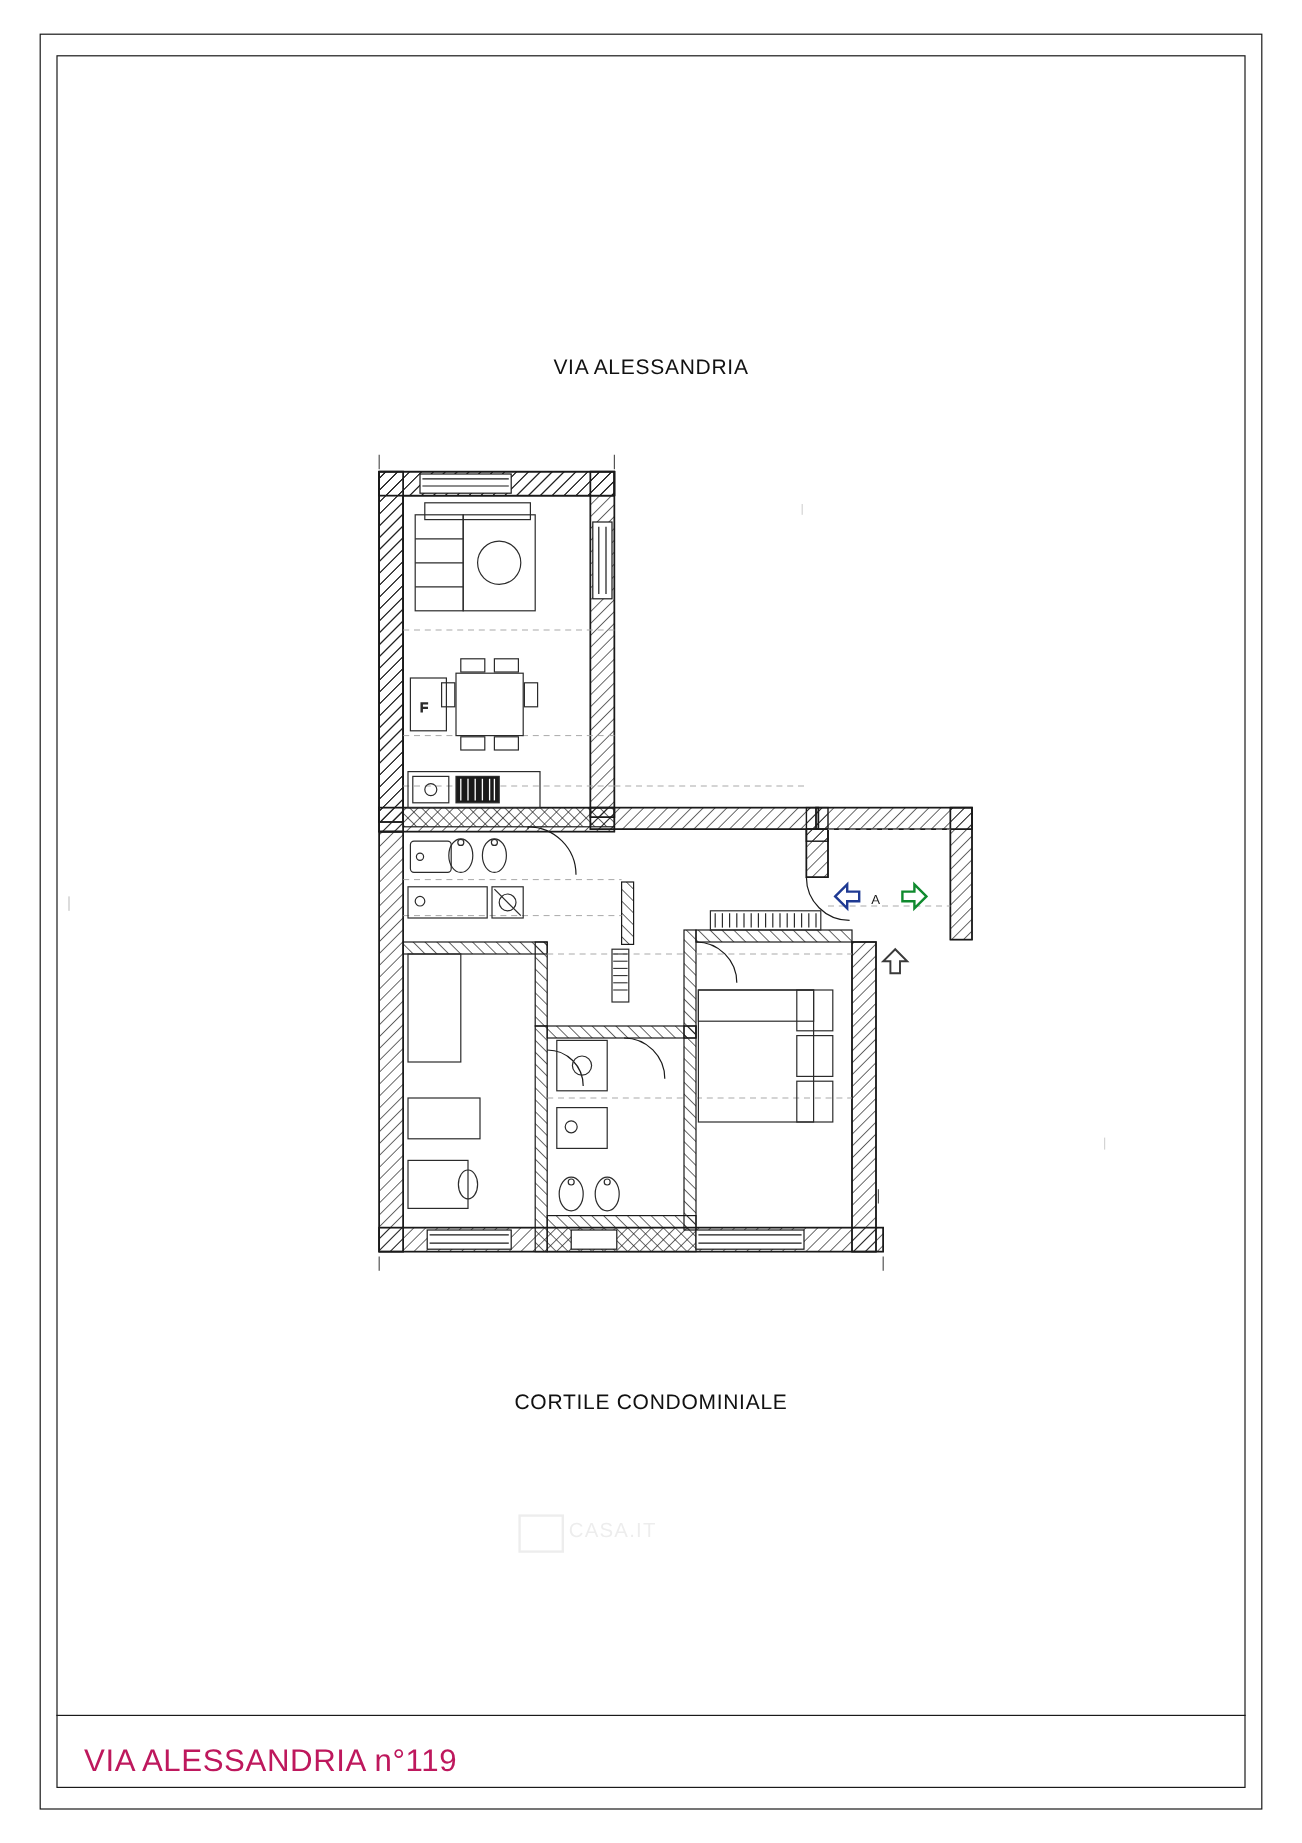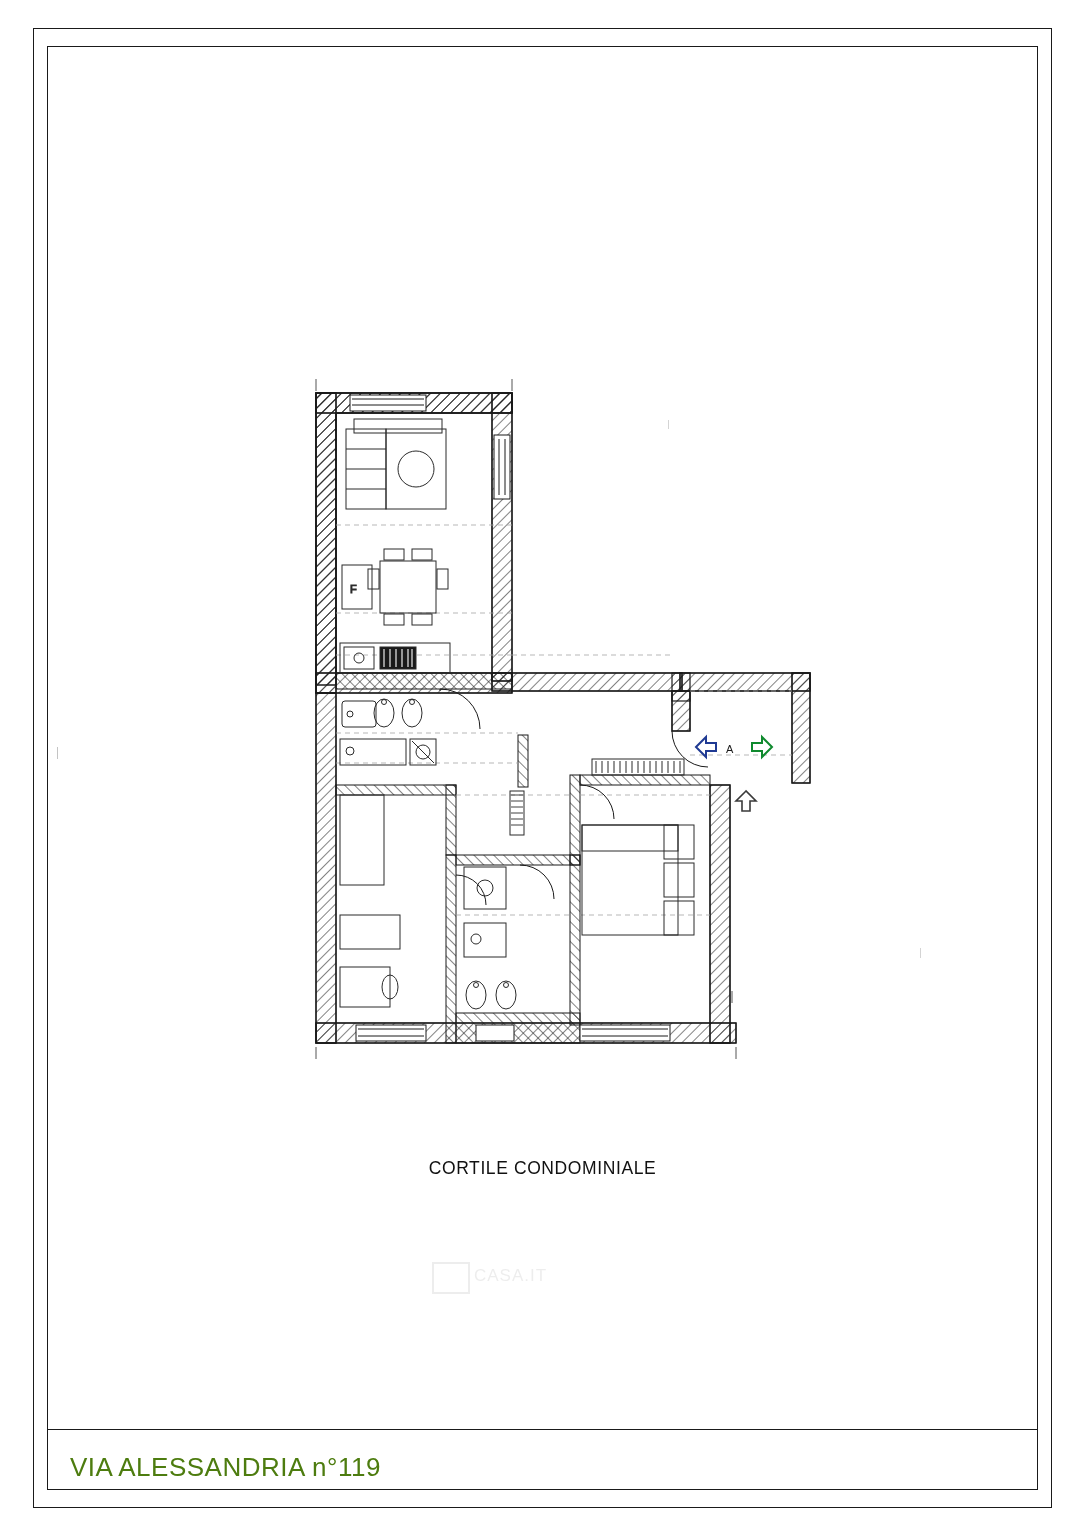--- a/index.html
+++ b/index.html
@@ -46,21 +46,21 @@
     width: 991px;
     height: 0;
     border-top: 1.2px solid #1a1a1a;
   }
   .title-text {
     position: absolute;
     left: 70px;
     top: 1452px;
     font-size: 26px;
     letter-spacing: 0.5px;
-    color: #4d7c0f;
+    color: #be185d;
     white-space: nowrap;
   }
   .label-top {
     position: absolute;
     left: 0;
     top: 296px;
     width: 1085px;
     text-align: center;
     font-size: 17.5px;
     letter-spacing: 0.6px;
@@ -113,20 +113,23 @@
 </style>
 </head>
 <body>
 
 <div id="sheet">
 
   <div class="outer-border"></div>
   <div class="inner-border"></div>
   <div class="title-divider"></div>
 
+  <div class="label-top">
+    <span>VIA ALESSANDRIA</span>
+  </div>
 
   <div class="label-bottom">
     <span>CORTILE CONDOMINIALE</span>
   </div>
 
   <div class="title-text">VIA ALESSANDRIA n°119</div>
 
   <div class="tick" style="left:57px; top:747px; width:1px; height:12px; opacity:.35;"></div>
   <div class="tick" style="left:920px; top:948px; width:1px; height:10px; opacity:.25;"></div>
   <div class="tick" style="left:668px; top:420px; width:1px; height:9px; opacity:.25;"></div>

